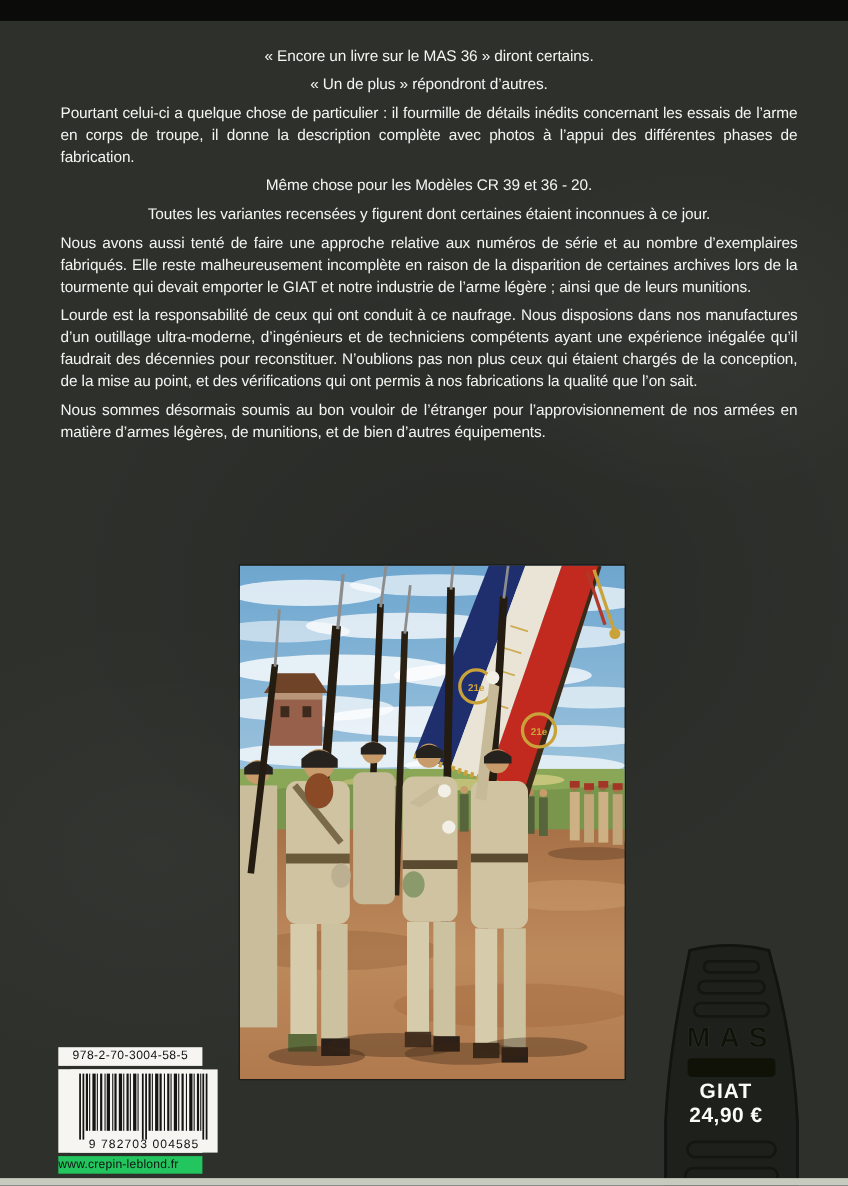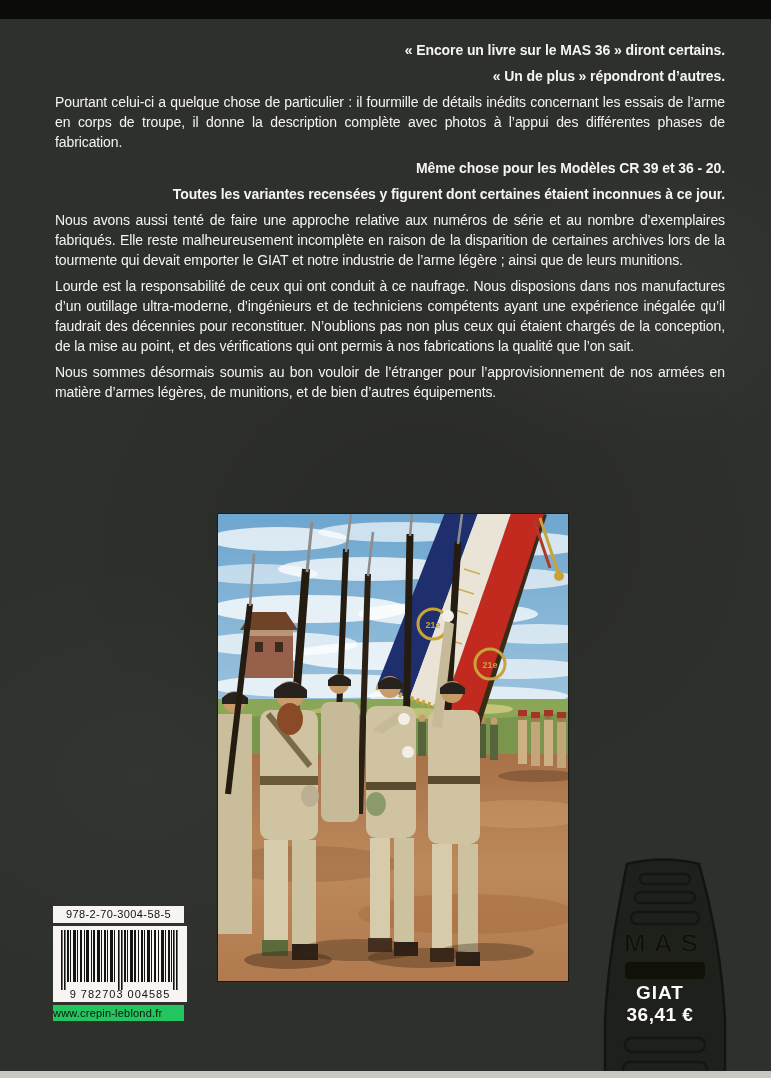--- a/index.html
+++ b/index.html
@@ -13,28 +13,28 @@
     font-family:"Liberation Sans", sans-serif;
   }
   .top-strip{position:absolute;top:0;left:0;width:771px;height:19px;background:#0b0c0a;}
   .bottom-strip{position:absolute;bottom:0;left:0;width:771px;height:7px;background:#c6cabf;z-index:9;}
 
   .text-block{
     position:absolute;top:40px;left:55px;width:670px;color:#f4f4f1;
     font-size:14px;line-height:20px;letter-spacing:-0.1px;
   }
   .text-block p{margin:0 0 6px 0;text-align:justify;}
-  .text-block p.no-justify{text-align:right;font-weight:bold;}
+  .text-block p.no-justify{text-align:center;}
 
   .photo{position:absolute;top:514px;left:218px;width:350px;height:467px;outline:1px solid #1a1c18;}
 
-  .barcode-block{position:absolute;left:53px;top:906px;width:131px;}
+  .barcode-block{position:absolute;left:53px;top:952px;width:131px;}
   .isbn-box{background:#f6f5f1;color:#111;height:17px;line-height:17px;text-align:center;
     font-size:11px;letter-spacing:0.4px;margin-bottom:3px;}
-  .bars-box{background:#f6f5f1;height:76px;position:relative;}
+  .bars-box{background:#f6f5f1;height:76px;position:relative;padding-left:11px;}
   .www-box{background:#22c55e;color:#111;height:16px;line-height:16px;
     font-size:11px;letter-spacing:0.2px;margin-top:3px;}
 
   .price-block{position:absolute;left:598px;top:982px;width:124px;text-align:center;color:#fbfbf8;z-index:5;}
   .price-label{font-weight:bold;font-size:19px;line-height:22px;letter-spacing:1px;}
   .price-value{font-weight:bold;font-size:19px;line-height:22px;letter-spacing:0.5px;}
 
   .buttplate{position:absolute;left:595px;top:850px;width:150px;height:228px;z-index:1;}
 </style>
 </head>
@@ -300,16 +300,16 @@
     <rect x="36" y="62" width="68" height="12" rx="6"></rect>
     <rect x="30" y="188" width="80" height="14" rx="7"></rect>
     <rect x="28" y="212" width="84" height="14" rx="7"></rect>
   </g>
   <text x="70" y="102" font-size="26" font-weight="bold" letter-spacing="8" text-anchor="middle" fill="#101208" stroke="#272924" stroke-width="0.8" font-family="Liberation Sans, sans-serif">MAS</text>
   <rect x="30" y="112" width="80" height="17" rx="4" fill="#101208"></rect>
 </svg>
 
 <div class="price-block">
   <div class="price-label">GIAT</div>
-  <div class="price-value">36,41 €</div>
+  <div class="price-value">24,90 €</div>
 </div>
 
 <div class="bottom-strip"></div>
 
 </body></html>

